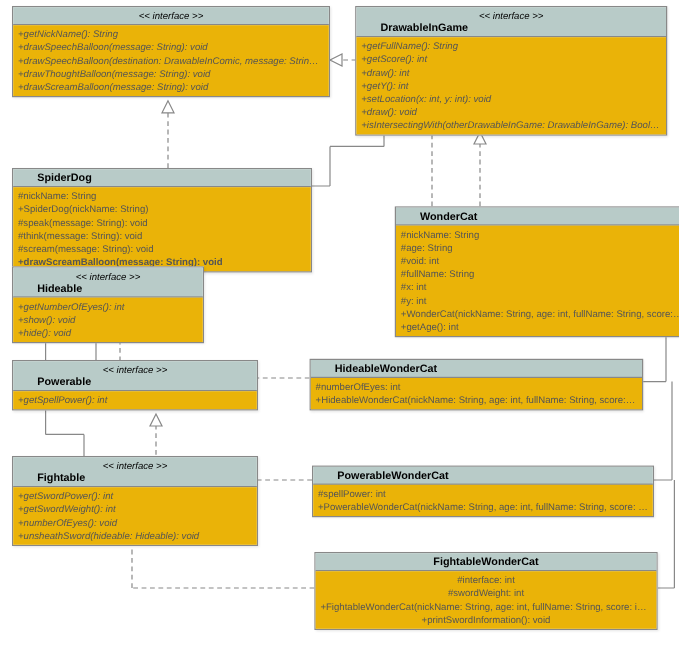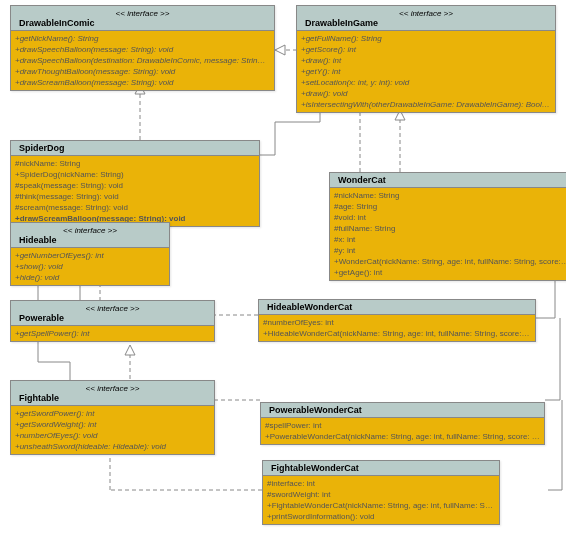--- a/index.html
+++ b/index.html
@@ -14,21 +14,21 @@
   }
   .uml-class {
     position: absolute;
     border: 1px solid #888;
     background: #fff;
     box-shadow: 1px 1px 2px rgba(0,0,0,0.1);
   }
   .uml-head {
     background: #b8cbc8;
     border-bottom: 1px solid #888;
-    padding: 2px 8px;
+    padding: 2px 20px;
     font-weight: bold;
   }
   .uml-stereo {
     font-weight: normal;
     font-style: italic;
     text-align: center;
     font-size: 8px;
     padding-top: 1px;
   }
   .uml-title {
@@ -108,21 +108,20 @@
   <polygon class="tri" points="130,345 125,355 135,355"></polygon>
 
   <line class="dashed" x1="262" y1="490" x2="110" y2="490"></line>
   <line class="dashed" x1="110" y1="490" x2="110" y2="450"></line>
   <polygon class="tri" points="110,440 105,450 115,450"></polygon>
 </svg>
 
 <div class="uml-class" style="left:10px; top:5px; width:265px;">
   <div class="uml-head">
     <div class="uml-stereo">&lt;&lt; interface &gt;&gt;</div>
-    <div class="uml-title">DrawableInComic</div>
   </div>
   <div class="uml-sect">
     <div class="mem abstract">+getNickName(): String</div>
     <div class="mem abstract">+drawSpeechBalloon(message: String): void</div>
     <div class="mem abstract">+drawSpeechBalloon(destination: DrawableInComic, message: String): void</div>
     <div class="mem abstract">+drawThoughtBalloon(message: String): void</div>
     <div class="mem abstract">+drawScreamBalloon(message: String): void</div>
   </div>
 </div>
 
@@ -210,31 +209,31 @@
 <div class="uml-class" style="left:258px; top:299px; width:278px;">
   <div class="uml-head">
     <div class="uml-title">HideableWonderCat</div>
   </div>
   <div class="uml-sect">
     <div class="mem">#numberOfEyes: int</div>
     <div class="mem">+HideableWonderCat(nickName: String, age: int, fullName: String, score: int, x: int, y: int, numberOfEyes: int)</div>
   </div>
 </div>
 
-<div class="uml-class" style="left:260px; top:402px; width:285px;">
+<div class="uml-class" style="left:260px; top:388px; width:285px;">
   <div class="uml-head">
     <div class="uml-title">PowerableWonderCat</div>
   </div>
   <div class="uml-sect">
     <div class="mem">#spellPower: int</div>
     <div class="mem">+PowerableWonderCat(nickName: String, age: int, fullName: String, score: int, x: int, y: int, spellPower: int)</div>
   </div>
 </div>
 
-<div class="uml-class" style="left:262px; top:460px; width:238px;">
+<div class="uml-class" style="left:262px; top:460px; width:286px;text-align:center;">
   <div class="uml-head">
     <div class="uml-title">FightableWonderCat</div>
   </div>
   <div class="uml-sect">
     <div class="mem">#interface: int</div>
     <div class="mem">#swordWeight: int</div>
     <div class="mem">+FightableWonderCat(nickName: String, age: int, fullName: String, score: int, x: int, y: int, swordPower: int, swordWeight: int)</div>
     <div class="mem">+printSwordInformation(): void</div>
   </div>
 </div>

